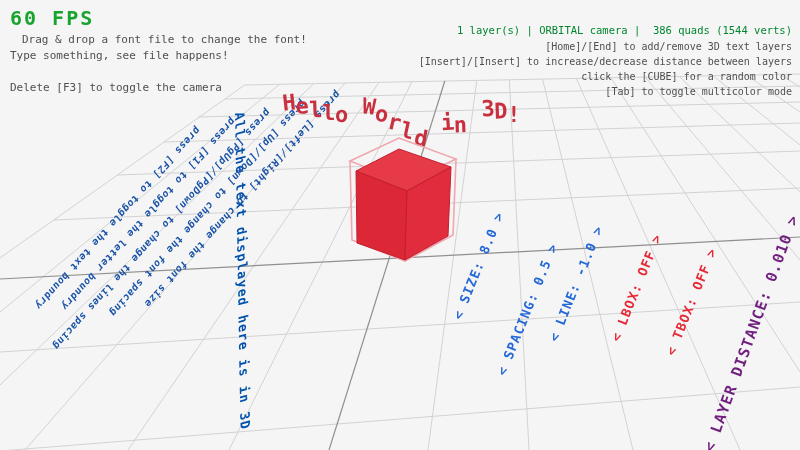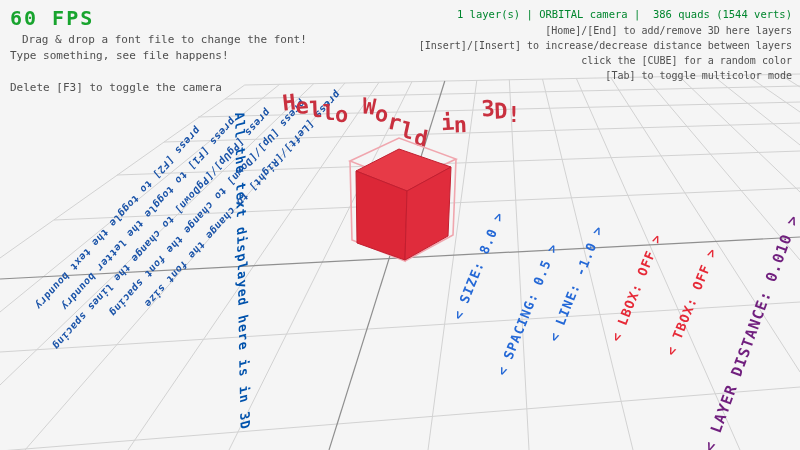--- a/index.html
+++ b/index.html
@@ -8,21 +8,21 @@
     background:#f5f5f5;
     font-family:"DejaVu Sans Mono","Liberation Mono",monospace;
   }
   .stage svg{position:absolute;left:0;top:0;}
   
   .fps{position:absolute;left:10px;top:6px;font-size:20px;font-weight:bold;color:#18a42e;letter-spacing:2px;}
   .hint{position:absolute;font-size:11px;color:#4f4f4f;white-space:pre;}
   .hint-l1{left:10px;top:33px;margin-left:12px;}
   .hint-l2{left:10px;top:49px;}
   .hint-l3{left:10px;top:81px;}
-  .rhud{position:absolute;right:8px;text-align:right;font-size:10px;color:#4f4f4f;white-space:pre;}
+  .rhud{position:absolute;right:8px;text-align:right;font-size:10px;color:#4f4f4f;white-space:pre;margin-top:16px;}
   .stats{top:8px;color:#00862e;font-size:10.5px;}
   .rh1{top:25px;} .rh2{top:40px;} .rh3{top:55px;} .rh4{top:70px;}
   
   .f3d{position:absolute;white-space:pre;transform-origin:0 0;font-weight:bold;}
   .bighelp{left:247px;top:110px;font-size:13px;letter-spacing:1px;color:#0052ac;transform:rotate(89deg) skewX(14deg);}
   .fhelp{font-size:10px;letter-spacing:.5px;color:#1a53a8;transform:rotate(132deg) skewX(-8deg);}
   .fh1{left:342px;top:97px;} .fh2{left:307px;top:106px;} .fh3{left:272px;top:115px;}
   .fh4{left:237px;top:124px;} .fh5{left:202px;top:133px;}
   .opt{position:absolute;white-space:pre;transform-origin:0 0;font-weight:bold;font-size:13px;letter-spacing:1px;transform:rotate(-68deg);}
   .opt-blue{color:#2468d6;} .opt-red{color:#e62937;} .opt-purple{color:#701f7e;}
@@ -101,18 +101,18 @@
       <polygon points="356,171 407,191 405,260 357,243" fill="#dc2737"></polygon>
       <polygon points="407,191 451,167 448,236 405,260" fill="#e02c3c"></polygon>
     </g>
   </svg>
 
   <div class="fps">60 FPS</div>
   <div class="hint hint-l1">Drag &amp; drop a font file to change the font!</div>
   <div class="hint hint-l2">Type something, see file happens!</div>
   <div class="hint hint-l3">Delete [F3] to toggle the camera</div>
   <div class="rhud stats">1 layer(s) | ORBITAL camera |  386 quads (1544 verts)</div>
-  <div class="rhud rh1">[Home]/[End] to add/remove 3D here layers</div>
+  <div class="rhud rh1">[Home]/[End] to add/remove 3D text layers</div>
   <div class="rhud rh2">[Insert]/[Insert] to increase/decrease distance between layers</div>
   <div class="rhud rh3">click the [CUBE] for a random color</div>
   <div class="rhud rh4">[Tab] to toggle multicolor mode</div>
 
 </div>
 
 </body></html>

